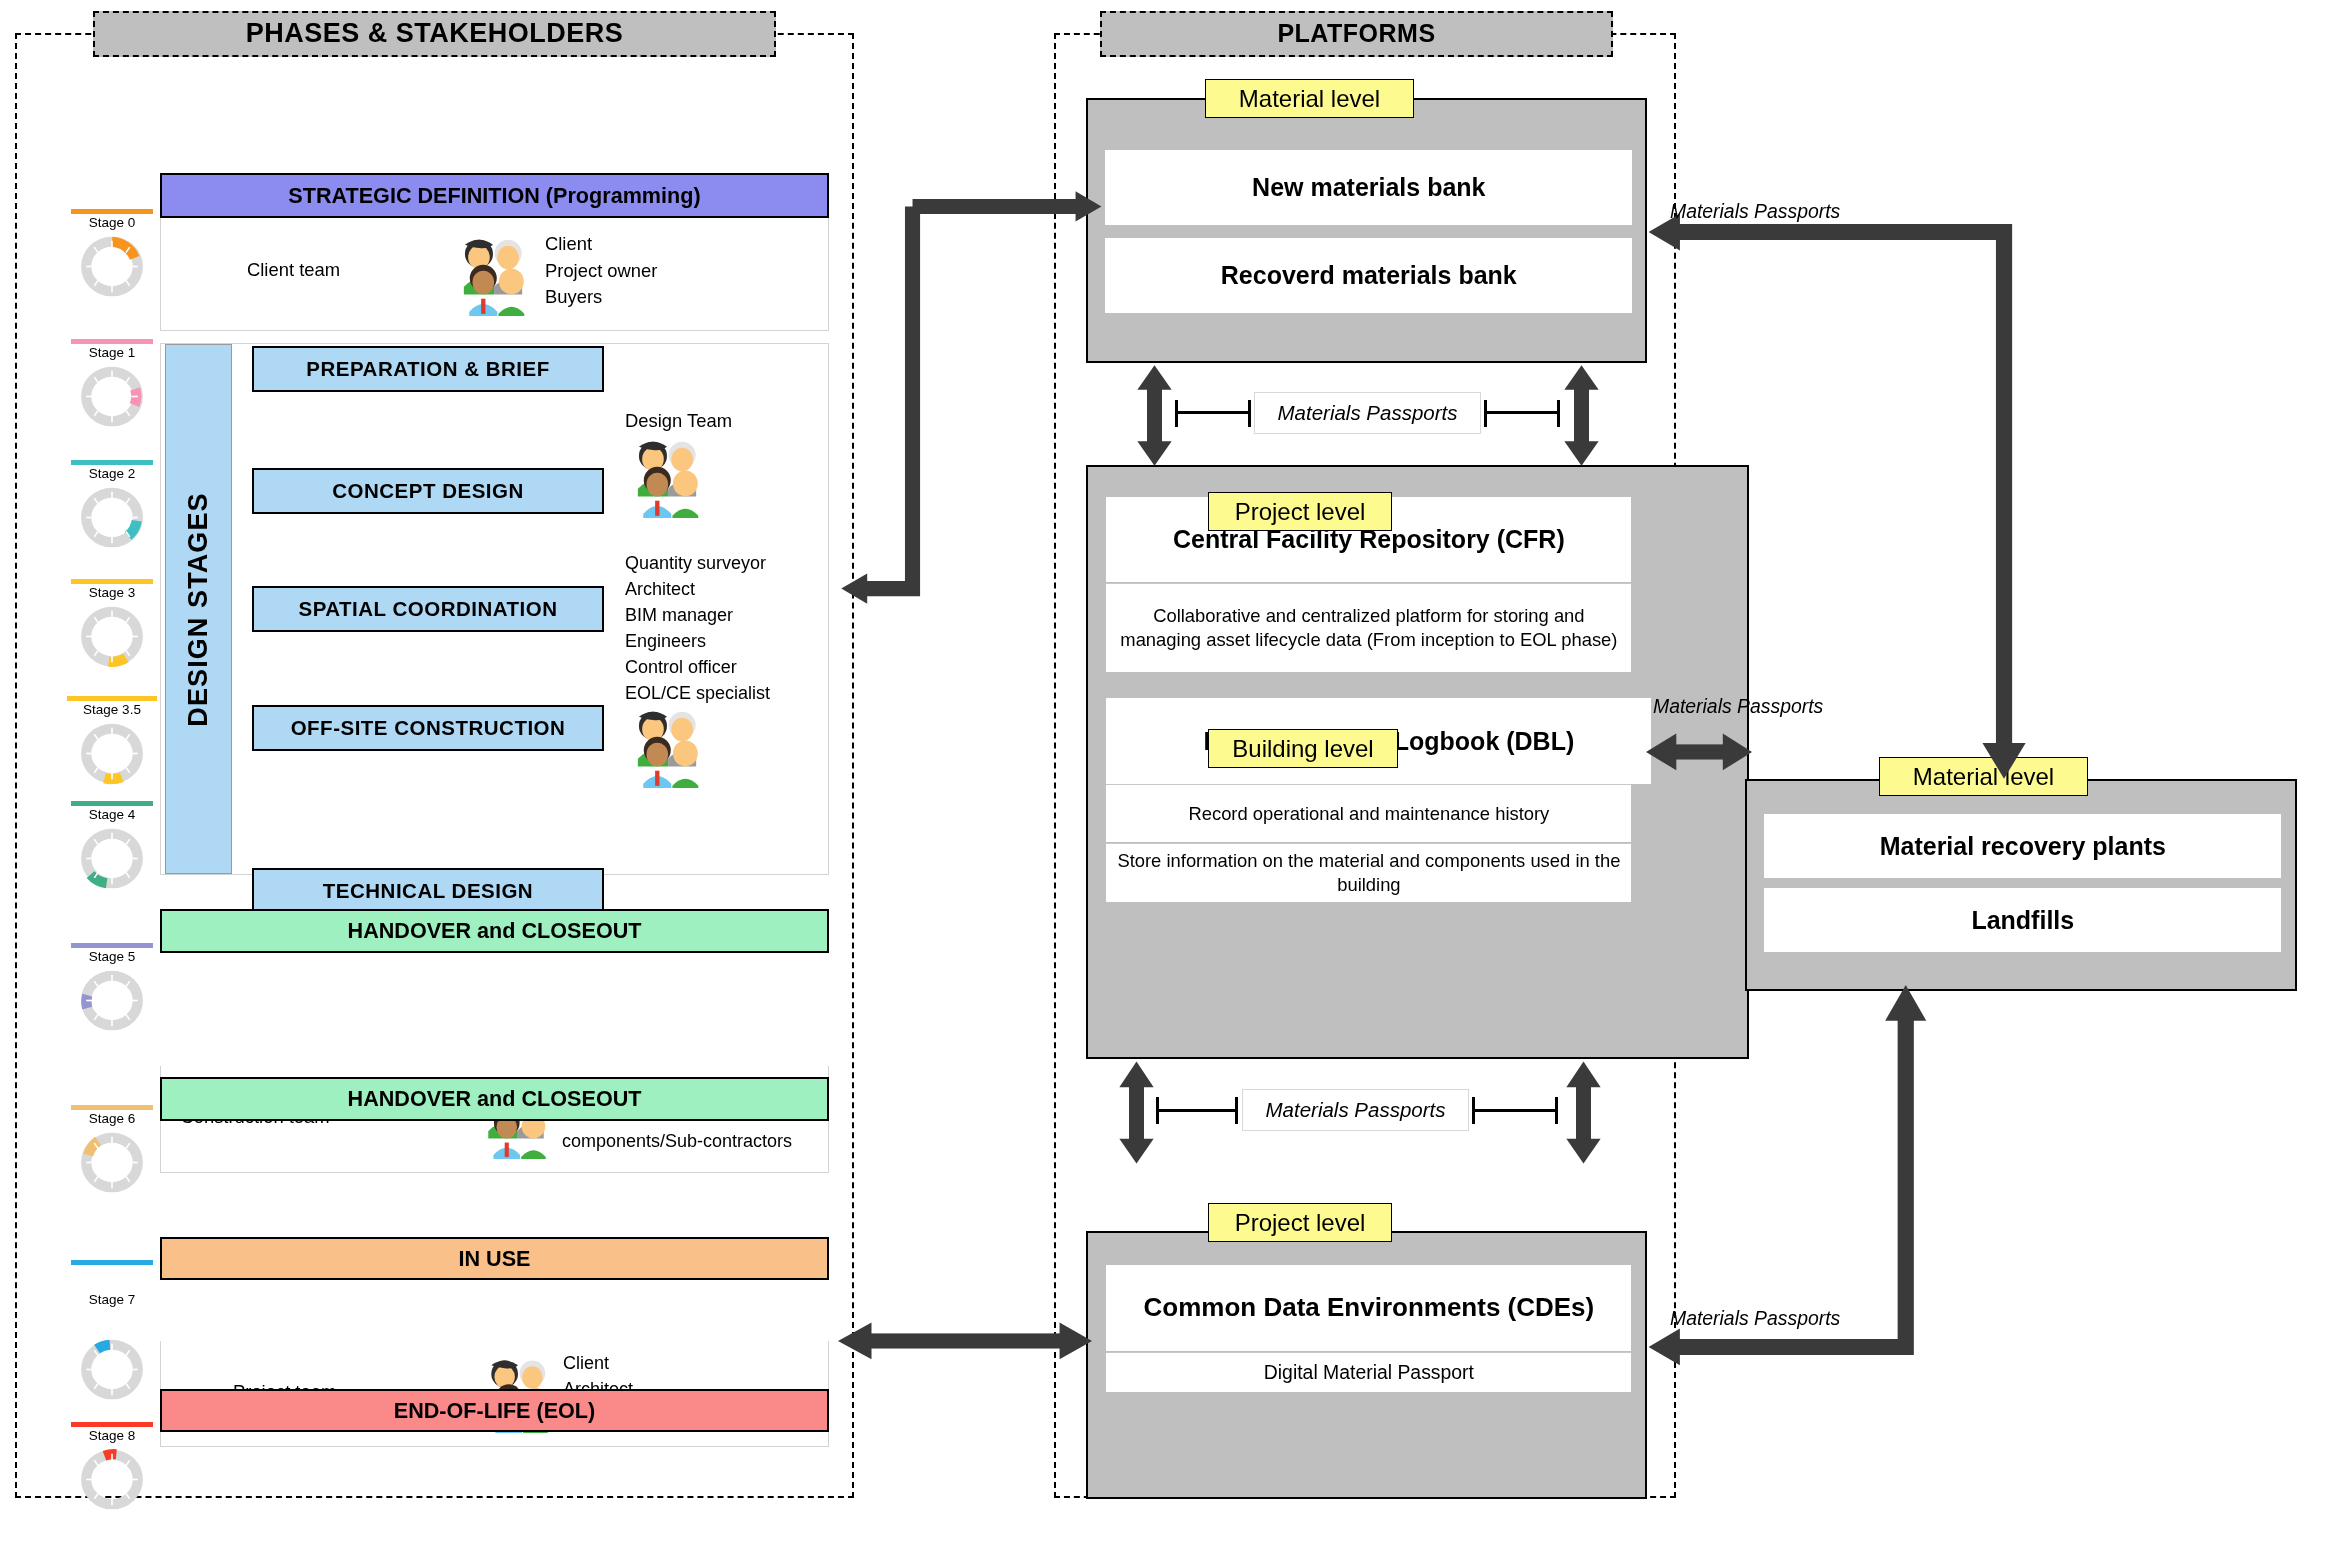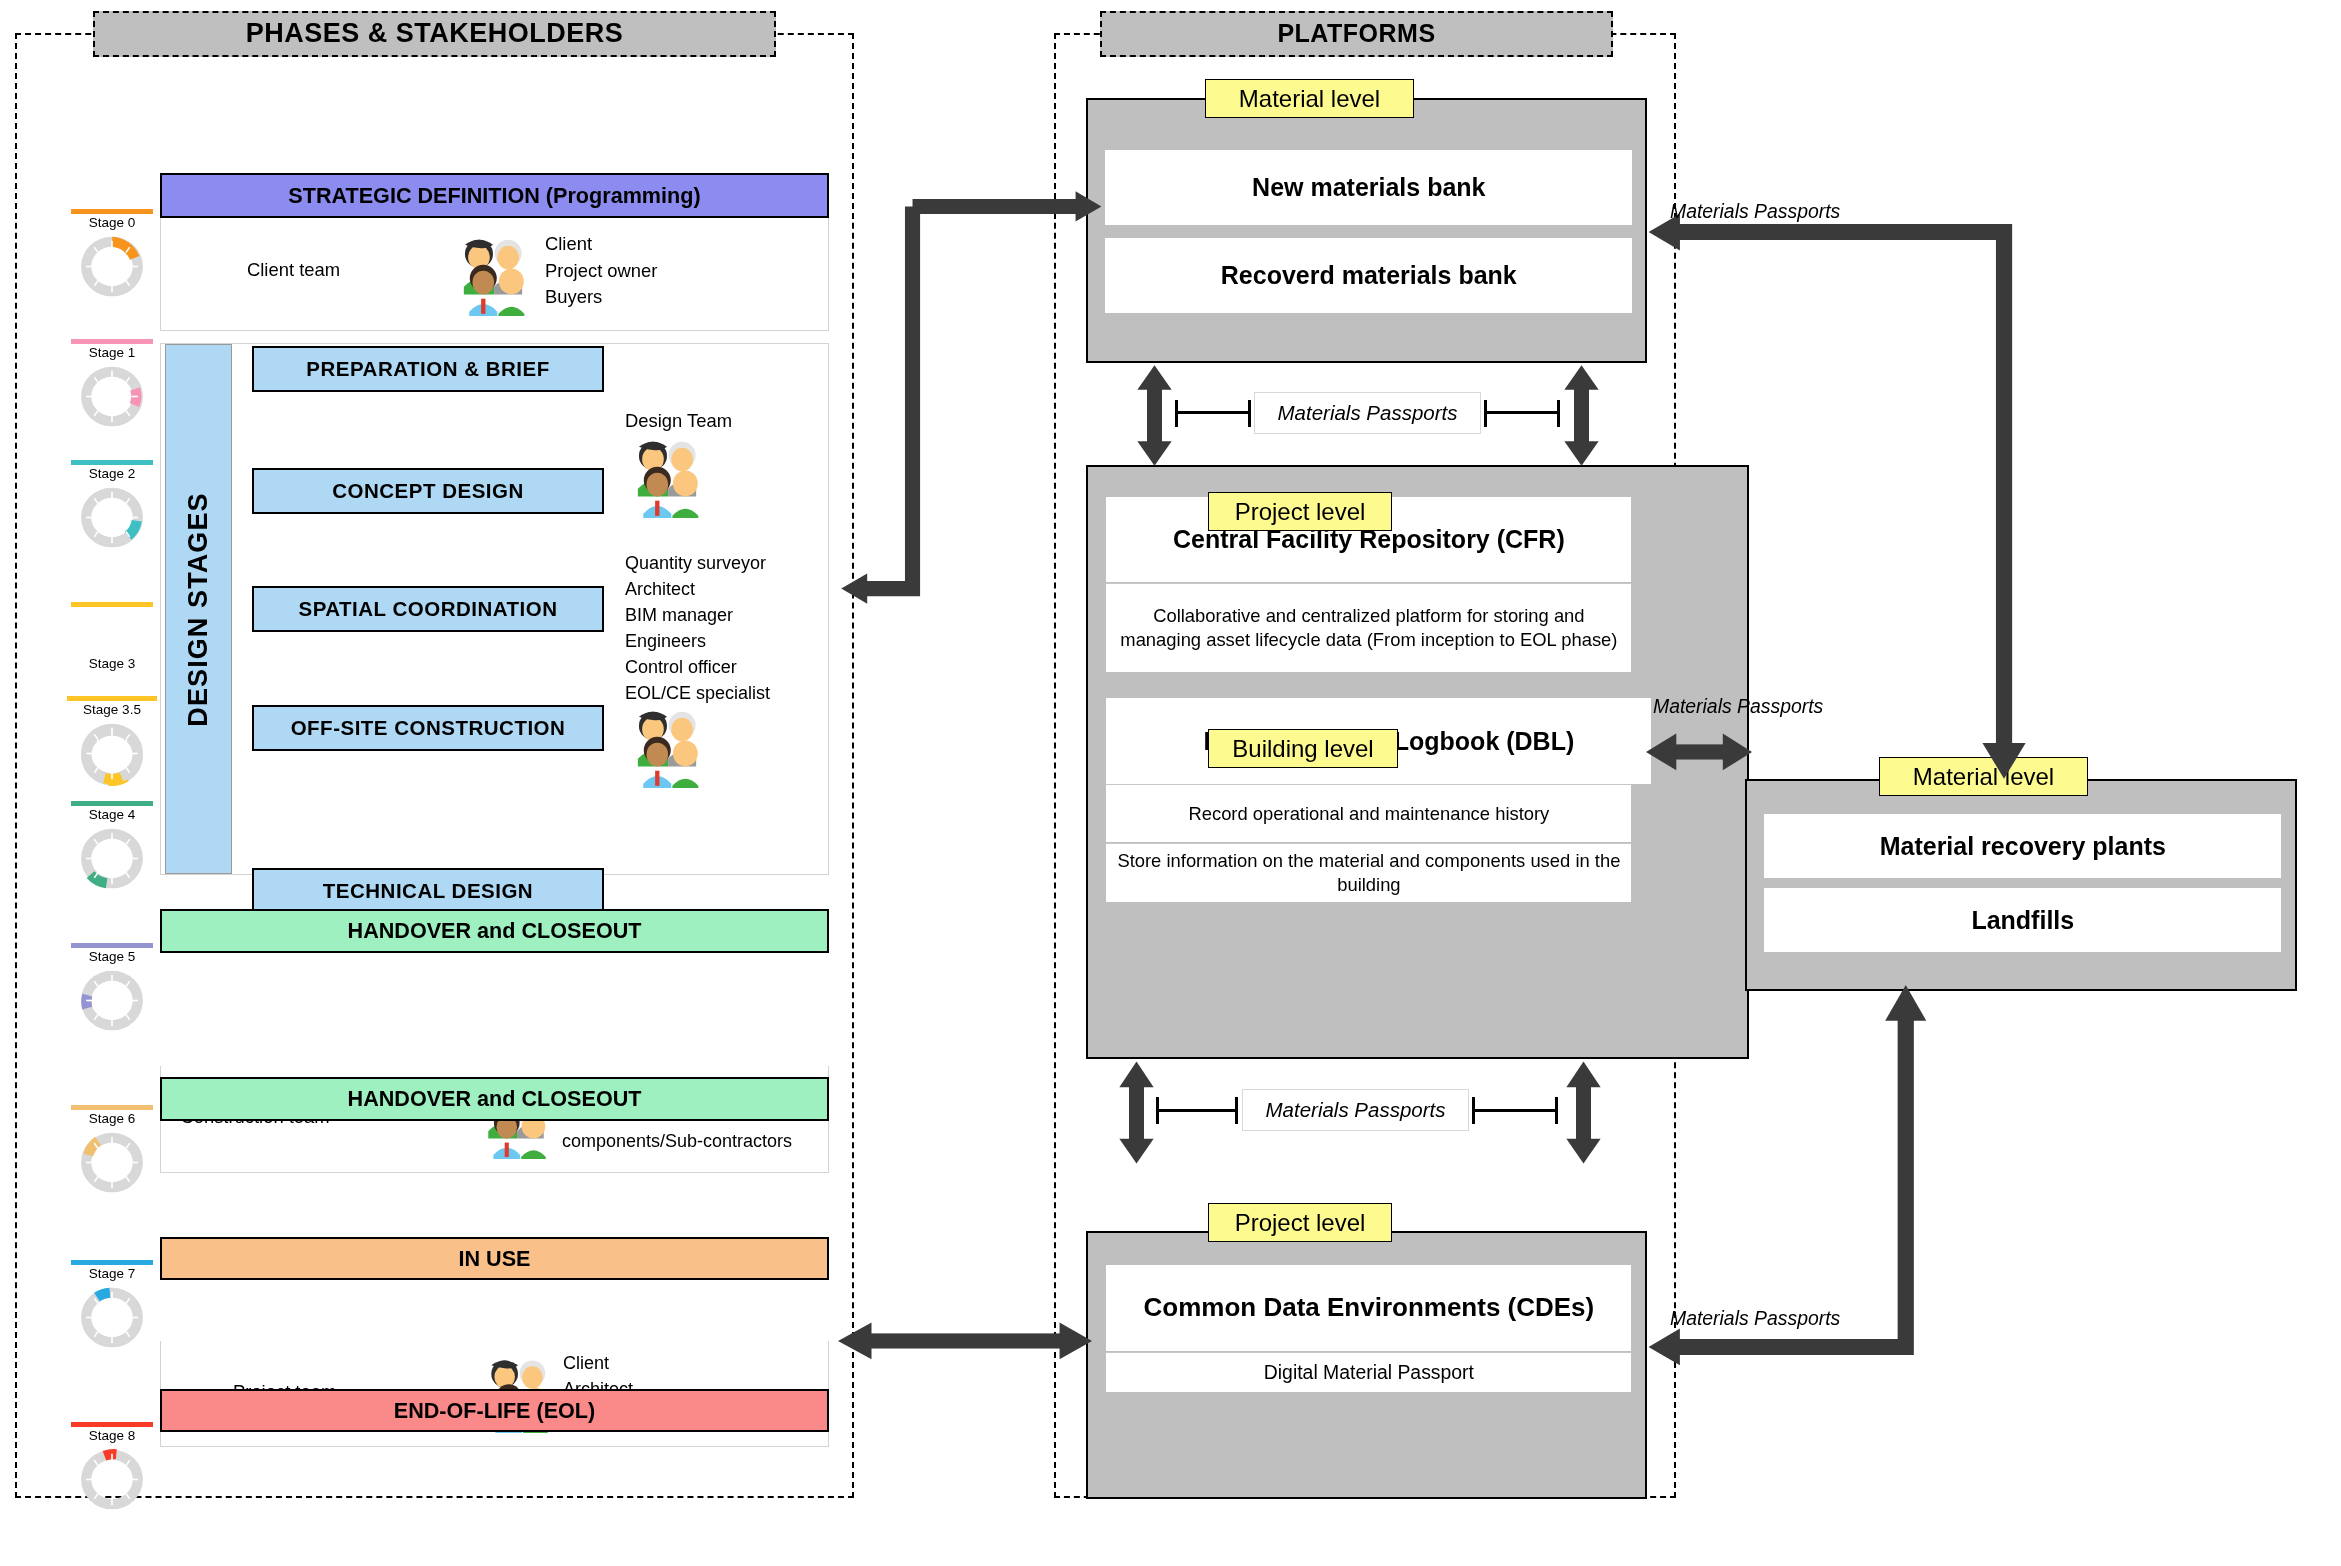--- a/index.html
+++ b/index.html
@@ -149,21 +149,21 @@
             <line x1="103" y1="102" x2="96" y2="92"></line>
           <line x1="70" y1="114" x2="70" y2="102"></line>
             <line x1="37" y1="102" x2="44" y2="92"></line>
           <line x1="22" y1="66" x2="34" y2="66"></line>
             <line x1="37" y1="30" x2="44" y2="40"></line>
         </g>
       </svg>
     </div>
   </div>
 
-  <div class="abs stagechip" style="left:71px;top:602px;width:82px;gap:48px;">
+  <div class="abs stagechip" style="left:71px;top:579px;width:82px;">
     <div class="stagerule" style="background:#fdc526;"></div>
     <div class="stagelabel">Stage 3</div>
     <div class="ringwrap">
       <svg width="76" height="71" viewBox="0 0 140 132">
         <ellipse cx="70" cy="66" rx="48" ry="46" fill="none" stroke="#d8d8d8" stroke-width="19"></ellipse>
         <path d="M96 106 A48 46 0 0 1 64 113" fill="none" stroke="#fdc526" stroke-width="19"></path>
         <g stroke="#fff" stroke-width="3">
           <line x1="70" y1="18" x2="70" y2="30"></line>
             <line x1="103" y1="30" x2="96" y2="40"></line>
           <line x1="118" y1="66" x2="106" y2="66"></line>
@@ -254,21 +254,21 @@
             <line x1="103" y1="102" x2="96" y2="92"></line>
           <line x1="70" y1="114" x2="70" y2="102"></line>
             <line x1="37" y1="102" x2="44" y2="92"></line>
           <line x1="22" y1="66" x2="34" y2="66"></line>
             <line x1="37" y1="30" x2="44" y2="40"></line>
         </g>
       </svg>
     </div>
   </div>
 
-  <div class="abs stagechip" style="left:71px;top:1260px;width:82px;">
+  <div class="abs stagechip" style="left:71px;top:1260px;width:82px;gap:26px;">
     <div class="stagerule" style="background:#29a9e1;"></div>
     <div class="stagelabel">Stage 7</div>
     <div class="ringwrap">
       <svg width="76" height="71" viewBox="0 0 140 132">
         <ellipse cx="70" cy="66" rx="48" ry="46" fill="none" stroke="#d8d8d8" stroke-width="19"></ellipse>
         <path d="M42 28 A48 46 0 0 1 66 20" fill="none" stroke="#29a9e1" stroke-width="19"></path>
         <g stroke="#fff" stroke-width="3">
           <line x1="70" y1="18" x2="70" y2="30"></line>
             <line x1="103" y1="30" x2="96" y2="40"></line>
           <line x1="118" y1="66" x2="106" y2="66"></line>

